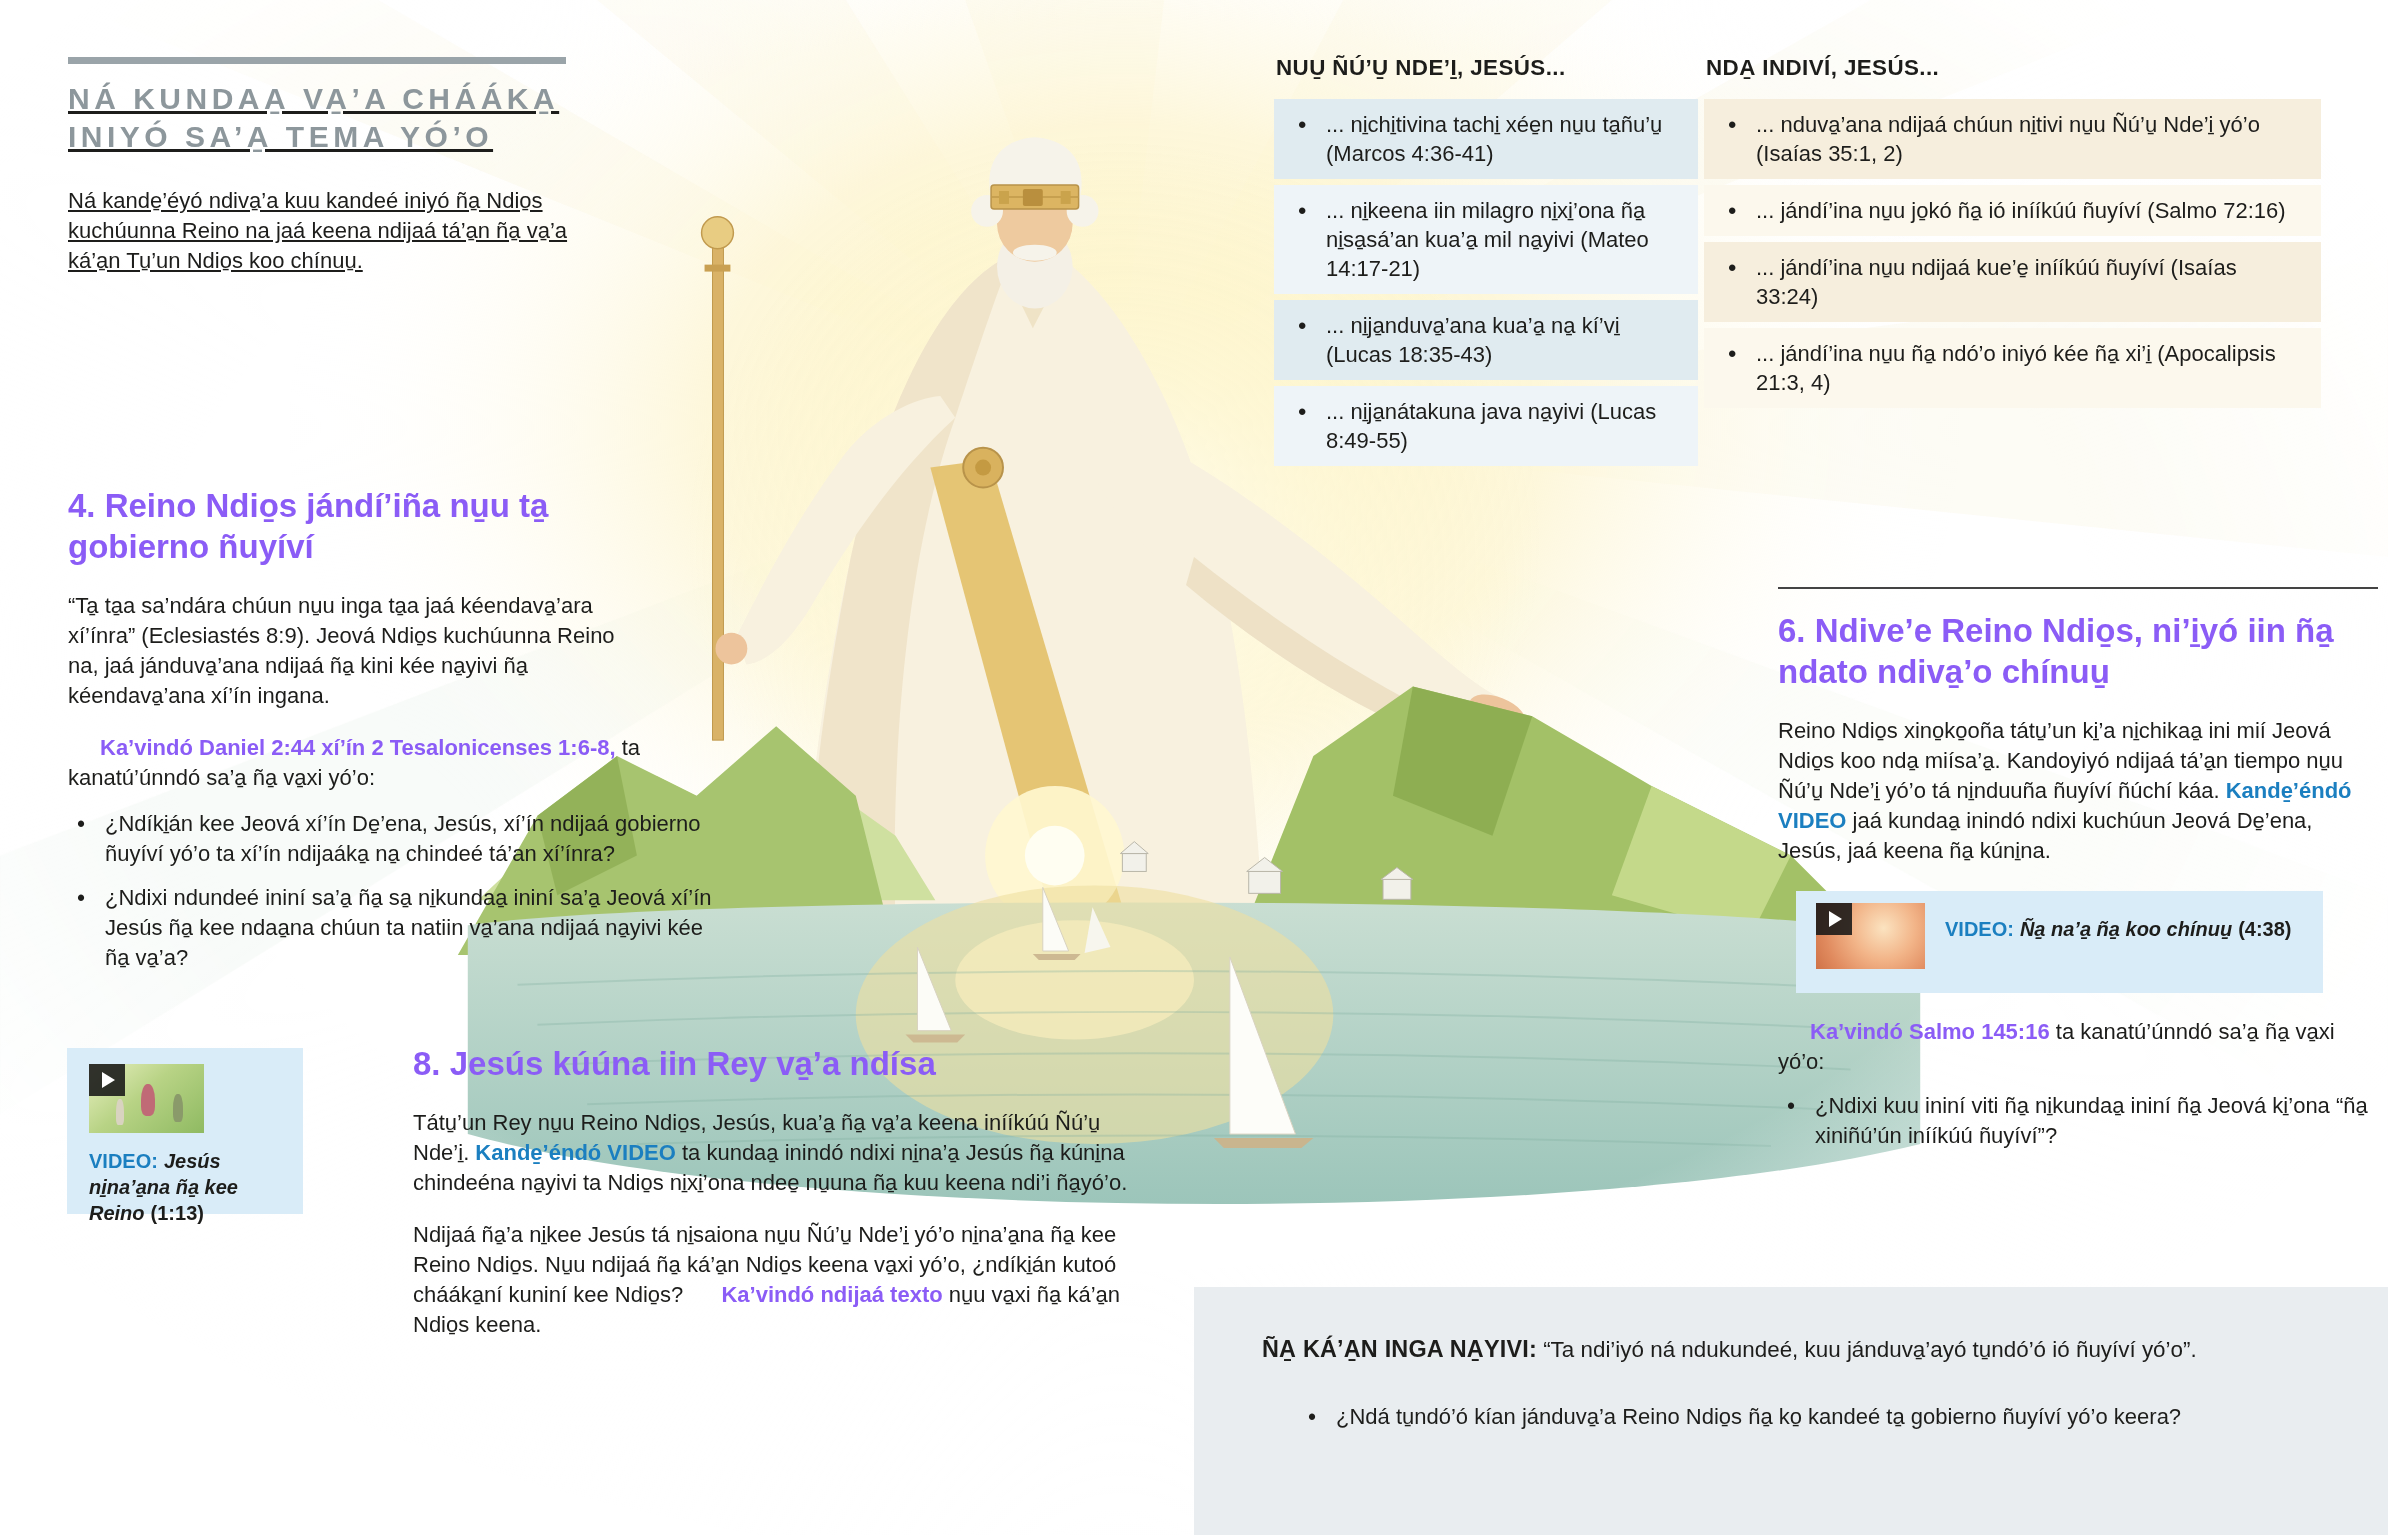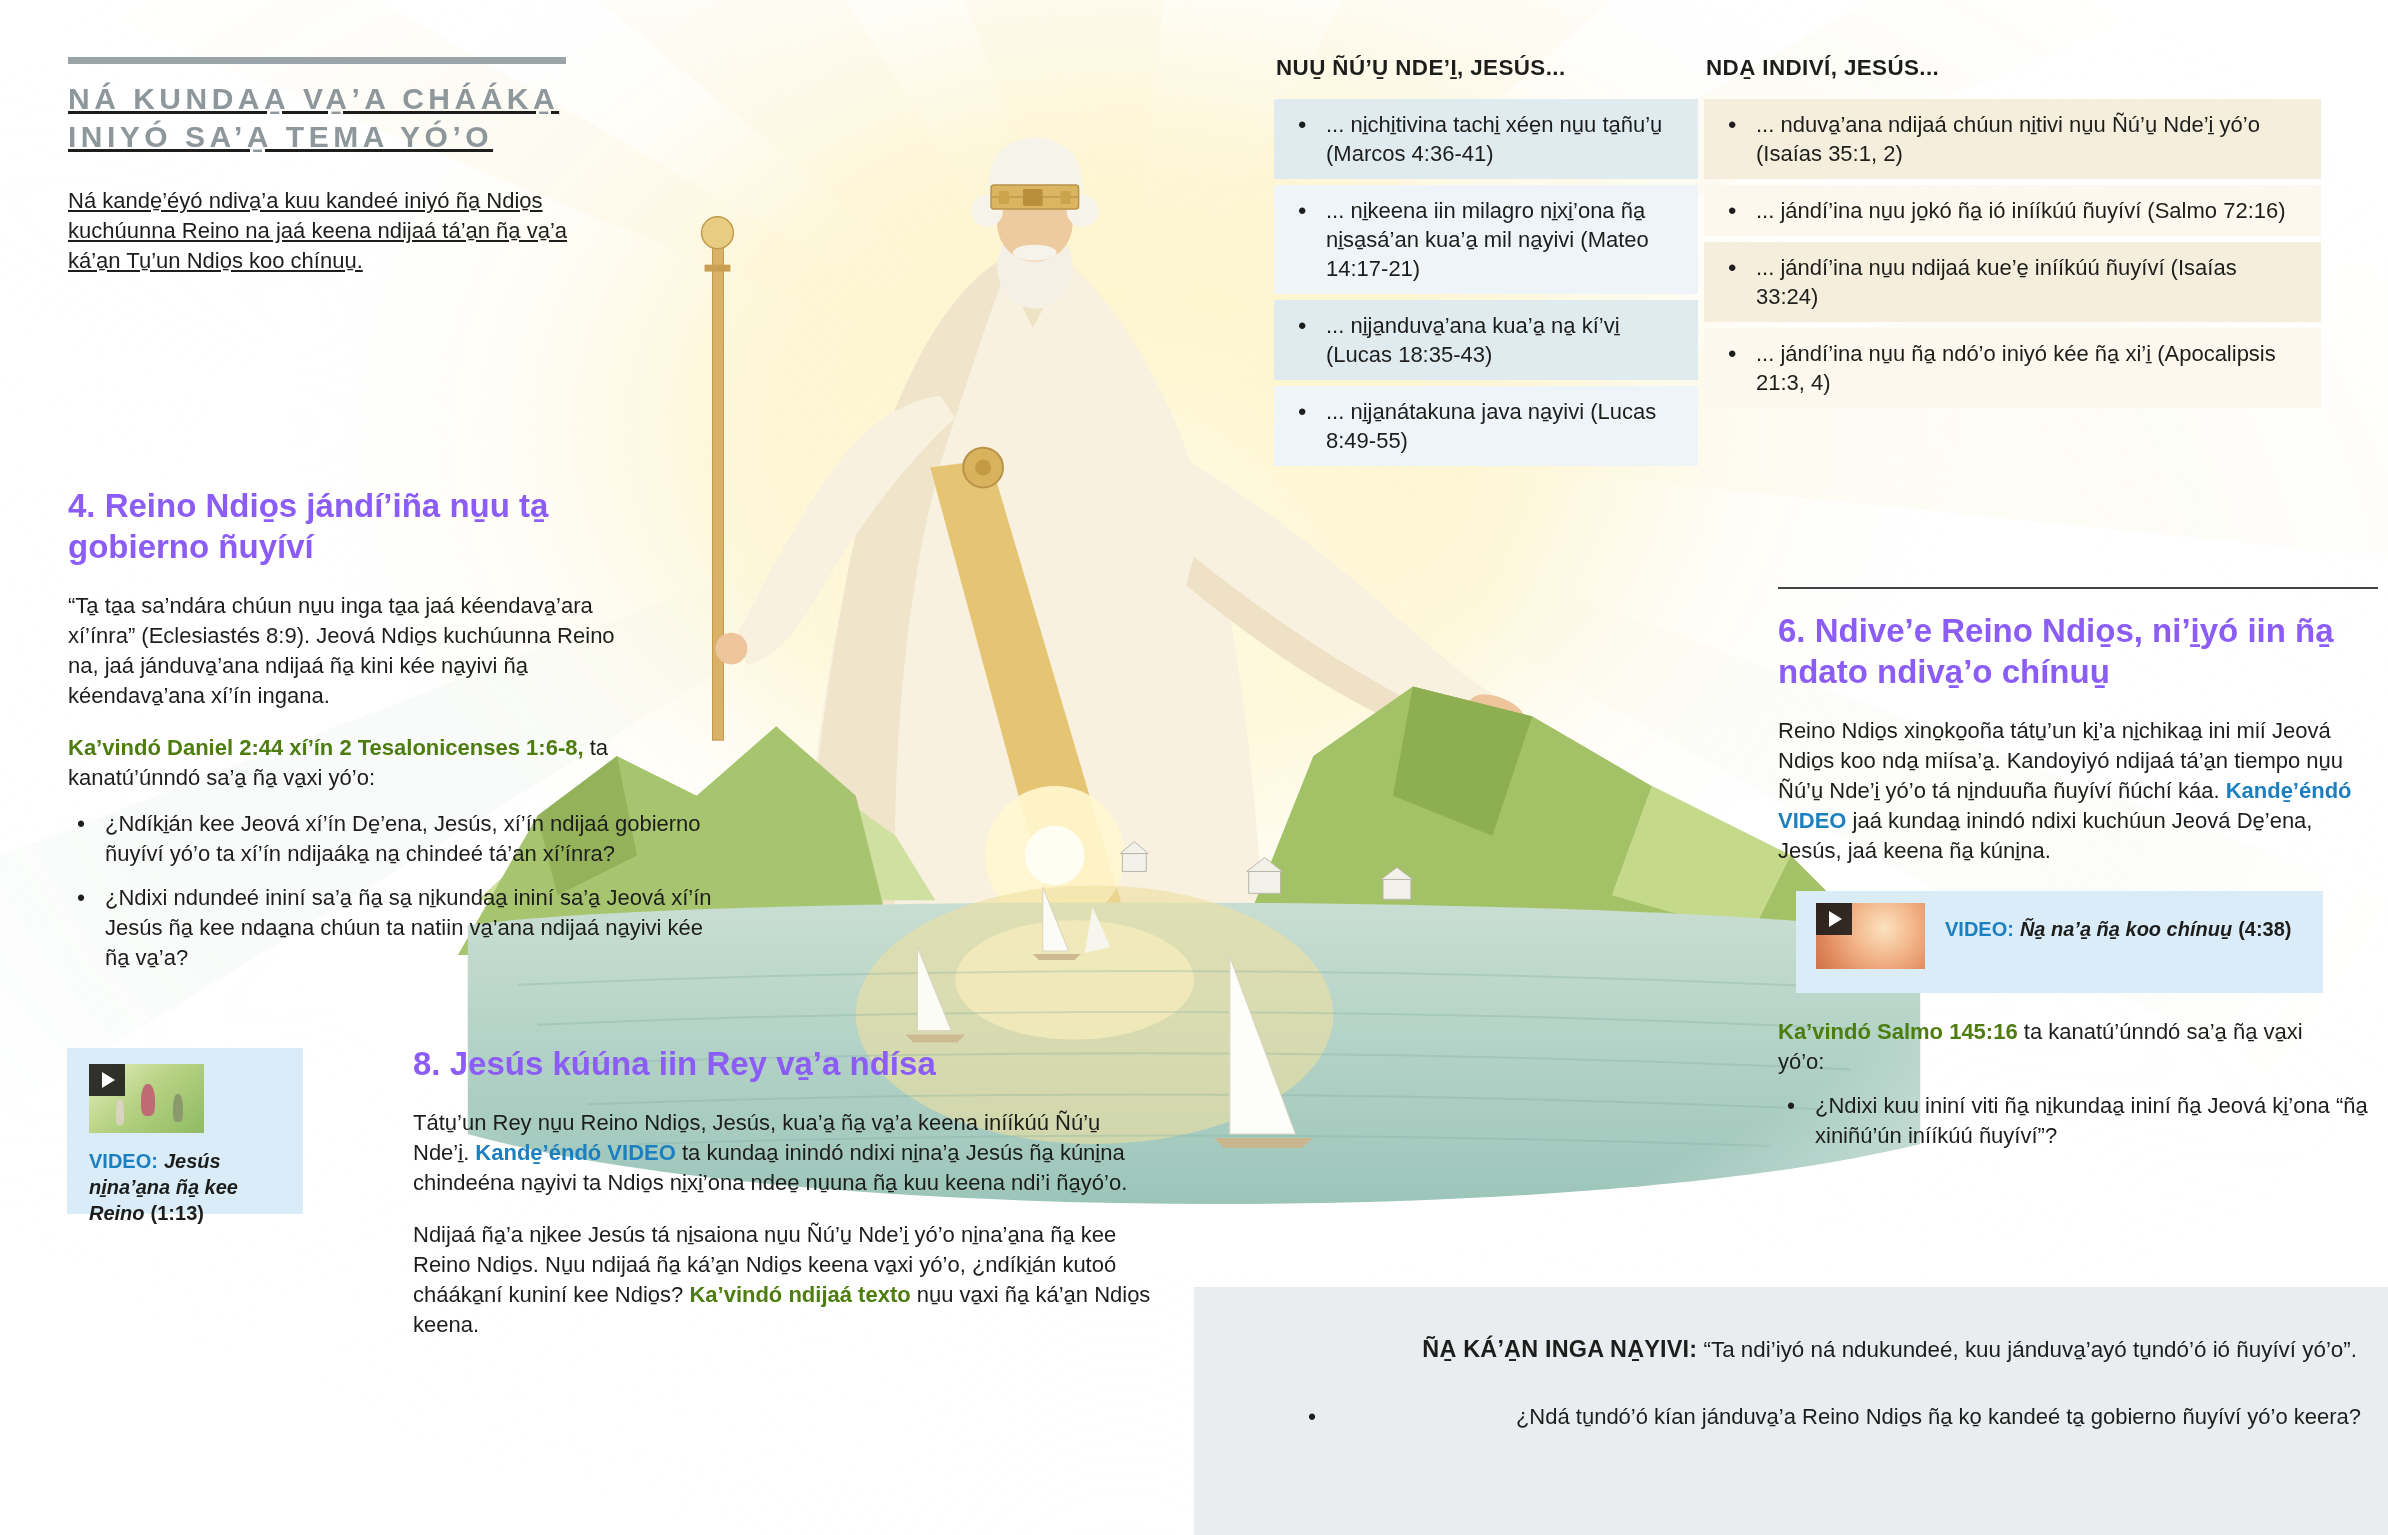--- a/index.html
+++ b/index.html
@@ -19,21 +19,21 @@
   .trow{position:relative;margin-bottom:6px;font-size:22px;line-height:29px;padding:11px 16px 11px 52px;}
   .trow::before{content:"\2022";position:absolute;left:24px;top:11px;font-size:24px;}
   .c1a{background:#e0ebf0;} .c1b{background:#eef4f8;}
   .c2a{background:#f6eedd;} .c2b{background:#fcf8ed;}
 
   
   .h-red{font-size:33px;line-height:41px;font-weight:bold;color:#8b5cf6;margin:0 0 24px 0;}
   .sec-body{font-size:22px;line-height:30px;margin:0 0 22px 0;}
   .sec-lead{font-size:22px;line-height:30px;margin:0 0 16px 0;}
   .bold{font-weight:bold;}
-  .red{color:#4d7c0f;}
+  .red{color:#8b5cf6;margin-left:32px;}
   .blue{color:#1b7fc0;}
   .bullet-item{position:relative;padding-left:37px;margin-top:14px;font-size:22px;line-height:30px;}
   .bullet-item::before{content:"\2022";position:absolute;left:9px;top:0;font-size:23px;}
 
   
   .video-box{position:absolute;background:#d9ecf8;}
   .thumb{position:absolute;overflow:hidden;}
   .play{position:absolute;left:0;top:0;width:36px;height:32px;background:rgba(23,23,23,.88);
         display:flex;align-items:center;justify-content:center;}
   .play::after{content:"";width:0;height:0;border-left:13px solid #fff;
@@ -47,21 +47,21 @@
         background:radial-gradient(circle at 62% 38%,#fbe3c0 0%,#f2b488 40%,#e08a5e 75%,#cf7247 100%);}
   .vid-caption{position:absolute;font-size:20px;line-height:26px;}
   .vid-label{color:#1b7fc0;font-weight:bold;margin-right:6px;}
   .vid-title{font-style:italic;font-weight:bold;}
   .vid-dur{font-weight:bold;margin-left:6px;}
 
   
   .rule{position:absolute;background:#444;}
 
   
-  .graybox{position:absolute;left:1194px;top:1287px;width:1194px;height:249px;background:#e9edf0;text-align:right;}
+  .graybox{position:absolute;left:1194px;top:1287px;width:1194px;height:249px;background:#e9edf0;}
   .gb-line{position:absolute;left:68px;top:47px;width:1095px;font-size:22.4px;line-height:30px;}
   .gb-lead{font-weight:bold;font-size:23.4px;letter-spacing:0.2px;}
   .gb-bullet{position:absolute;left:105px;top:101px;width:1025px;}
 </style>
 </head>
 <body>
 
 <div class="page">
 
   <svg class="bg" width="2388" height="1535" viewBox="0 0 2400 1543" aria-hidden="true">

